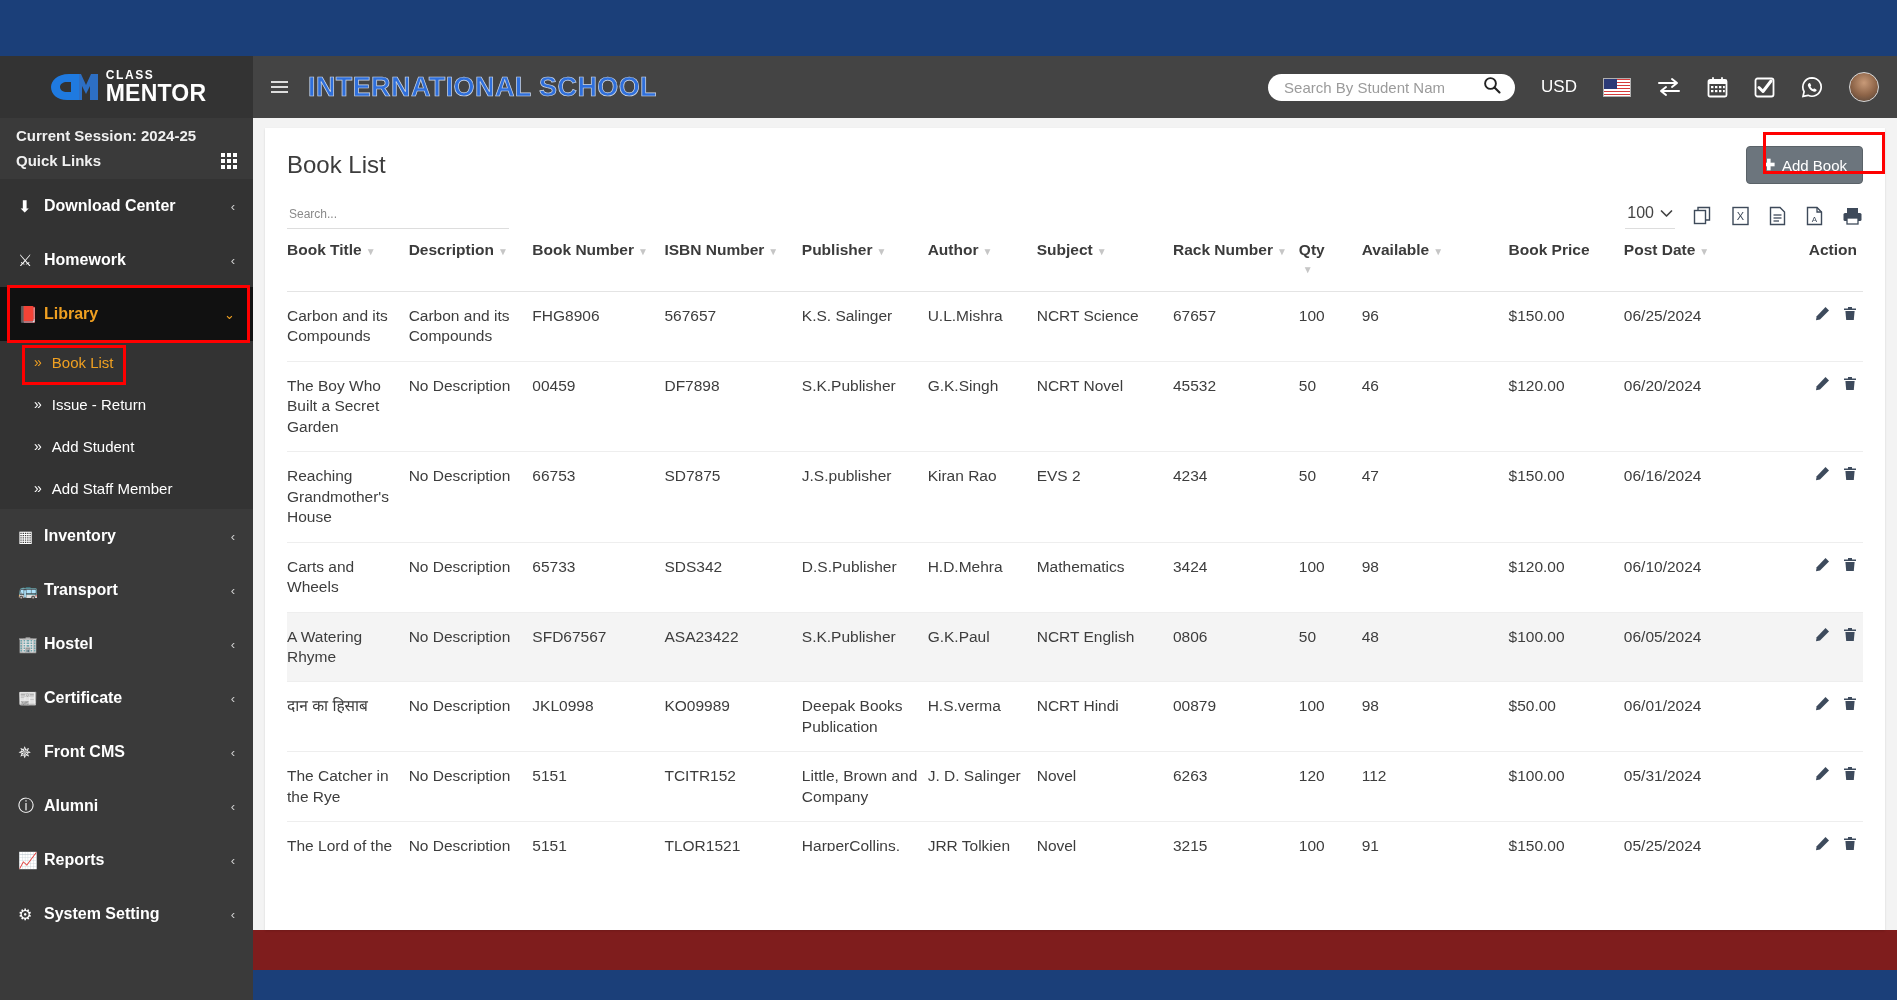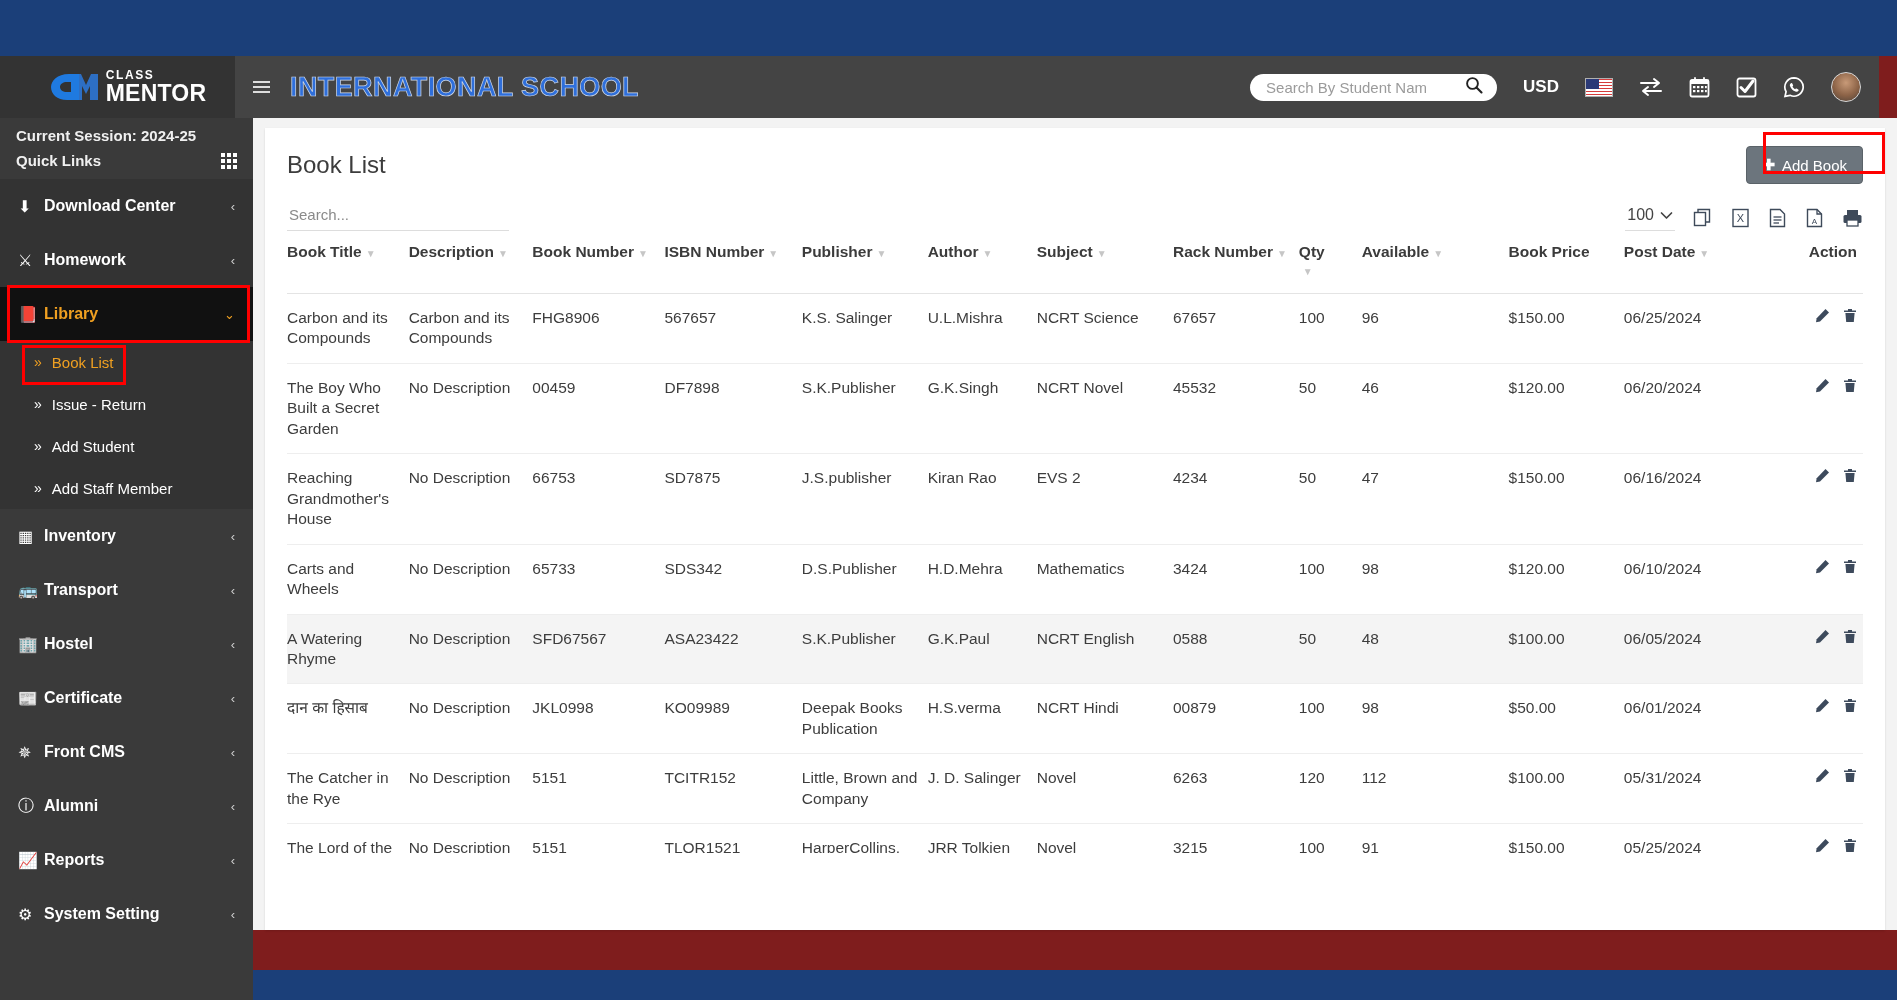--- a/index.html
+++ b/index.html
@@ -60,40 +60,40 @@
   }
   .sb-sub .chev { margin-right:10px; font-size:14px; color:#ffffff; }
   .sb-sub.sel { color:#f0a021; }
   .sb-sub.sel .chev { color:#f0a021; }
 
   
   .annot { position:absolute; border:3px solid #ff0000; pointer-events:none; z-index:40; }
 
   
   .topbar {
-    position:absolute; left:235px; top:56px; width:1644px; height:62px;
+    position:absolute; left:253px; top:56px; width:1644px; height:62px;
     background:#444444; display:flex; align-items:center; padding:0 18px 0 18px;
   }
   .hamburger { display:flex; flex-direction:column; gap:3px; margin-right:20px; cursor:pointer; }
   .hamburger i { width:17px; height:2px; background:#dddddd; display:block; }
   .school-title {
     font-size:27px; font-weight:bold; color:#2f6fdb; letter-spacing:0.4px;
     -webkit-text-stroke:0.7px #cfd9e8;
   }
   .top-right { margin-left:auto; display:flex; align-items:center; gap:26px; }
   .search-pill {
     display:flex; align-items:center; background:#ffffff; border-radius:20px;
     height:27px; width:247px; padding:0 14px 0 16px;
   }
   .search-pill input {
     border:none; outline:none; font-size:15px; color:#333; width:100%;
     font-family:"Liberation Sans", sans-serif; background:transparent;
   }
   .search-pill input::placeholder { color:#9b9b9b; }
-  .usd { color:#ffffff; font-size:17px; font-weight:bold;text-align:right; }
+  .usd { color:#ffffff; font-size:17px; font-weight:normal;text-align:right; }
   .ticon { color:#ffffff; font-size:21px; cursor:pointer; line-height:1; display:flex; align-items:center;}
   .flag {
     width:28px; height:19px; position:relative; overflow:hidden; border:0.5px solid #b0b0b0;
     background: repeating-linear-gradient(to bottom,#d53b3b 0px,#d53b3b 1.5px,#ffffff 1.5px,#ffffff 3px);
     display:block;
   }
   .flag .canton {
     position:absolute; left:0; top:0; width:13px; height:10px; background:#2b3a77;
   }
   .avatar {
@@ -117,21 +117,21 @@
     background:#6c757d; color:#ffffff; border:1px solid #5a6268; border-radius:4px;
     font-size:15px; padding:9px 15px; cursor:pointer; display:flex; align-items:center; gap:7px;
     font-family:"Liberation Sans", sans-serif;
   }
   .add-btn .plus { font-size:15px; font-weight:bold; }
 
   .tbl-controls {
     display:flex; align-items:flex-end; justify-content:space-between; padding:6px 22px 0 22px;
   }
   .tbl-search {
-    border:none; border-bottom:1px solid #dddddd; outline:none; font-size:15px;
+    border:none; border-bottom:1px solid #dddddd; outline:none; font-size:12px;
     color:#555; padding:4px 2px 7px 2px; width:222px; font-family:"Liberation Sans", sans-serif;
   }
   .tbl-search::placeholder { color:#8a8a8a; }
   .right-controls { display:flex; align-items:center; gap:18px; }
   .len-select {
     display:flex; align-items:center; gap:6px; font-size:16px; color:#444;
     border-bottom:1px solid #dddddd; padding:2px 2px 6px 2px; cursor:pointer;
   }
   .exp-icons { display:flex; align-items:center; gap:18px; color:#3e4a5a; }
   .exp-icons span { cursor:pointer; display:flex; align-items:center; }
@@ -540,21 +540,21 @@
                     </svg></span></td>
               </tr>
               <tr class="hl">
                 <td>A Watering Rhyme</td>
                 <td>No Description</td>
                 <td>SFD67567</td>
                 <td>ASA23422</td>
                 <td>S.K.Publisher</td>
                 <td>G.K.Paul</td>
                 <td>NCRT English</td>
-                <td>0588</td>
+                <td>0806</td>
                 <td class="num">50</td>
                 <td class="num">48</td>
                 <td class="price">$100.00</td>
                 <td>06/05/2024</td>
                 <td class="act"><span class="act-ic"><svg width="15" height="15" viewBox="0 0 15 15">
                       <path d="M10.5 1 L14 4.5 L5 13.5 L1 14.2 L1.7 10.2 Z" fill="#3d4a5c"></path>
                     </svg></span><span class="act-ic"><svg width="14" height="15" viewBox="0 0 14 15">
                       <path d="M5 1 H9 V2.5 H13 V4 H1 V2.5 H5 Z" fill="#3d4a5c"></path>
                       <path d="M2.4 5 H11.6 L10.8 14 H3.2 Z" fill="#3d4a5c"></path>
                     </svg></span></td>

